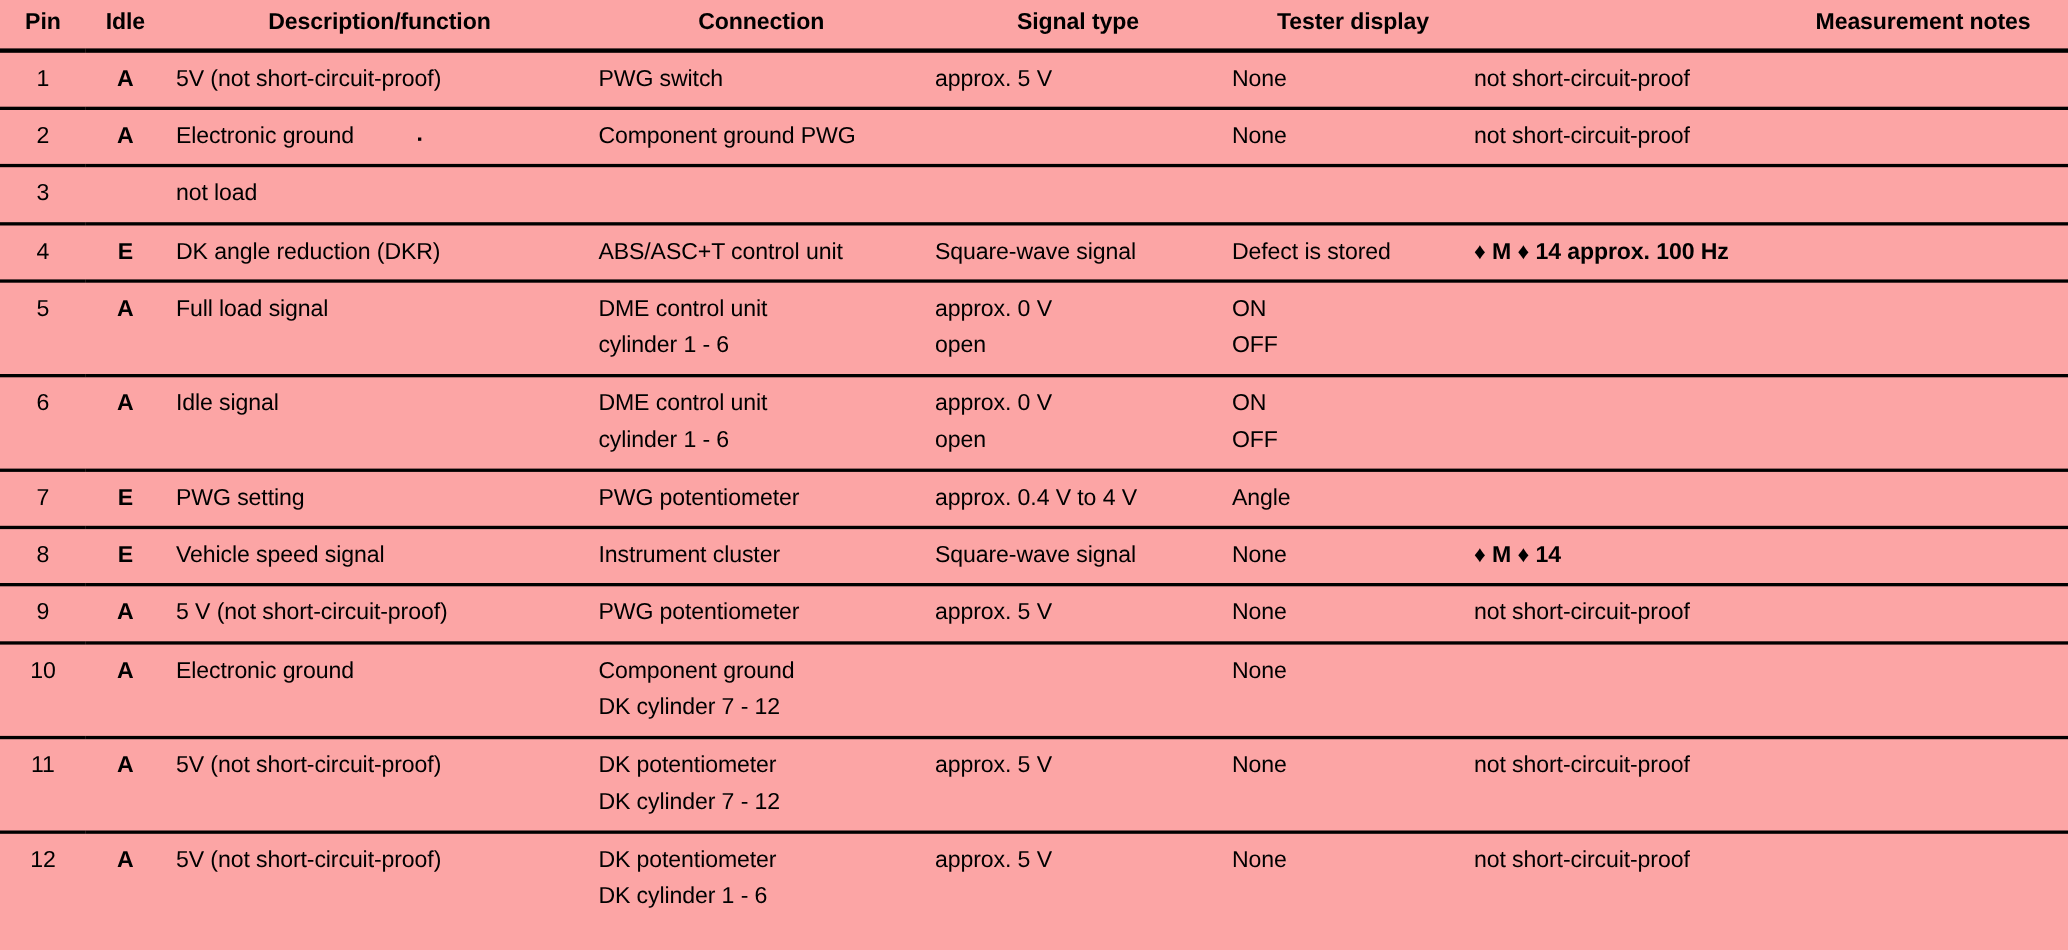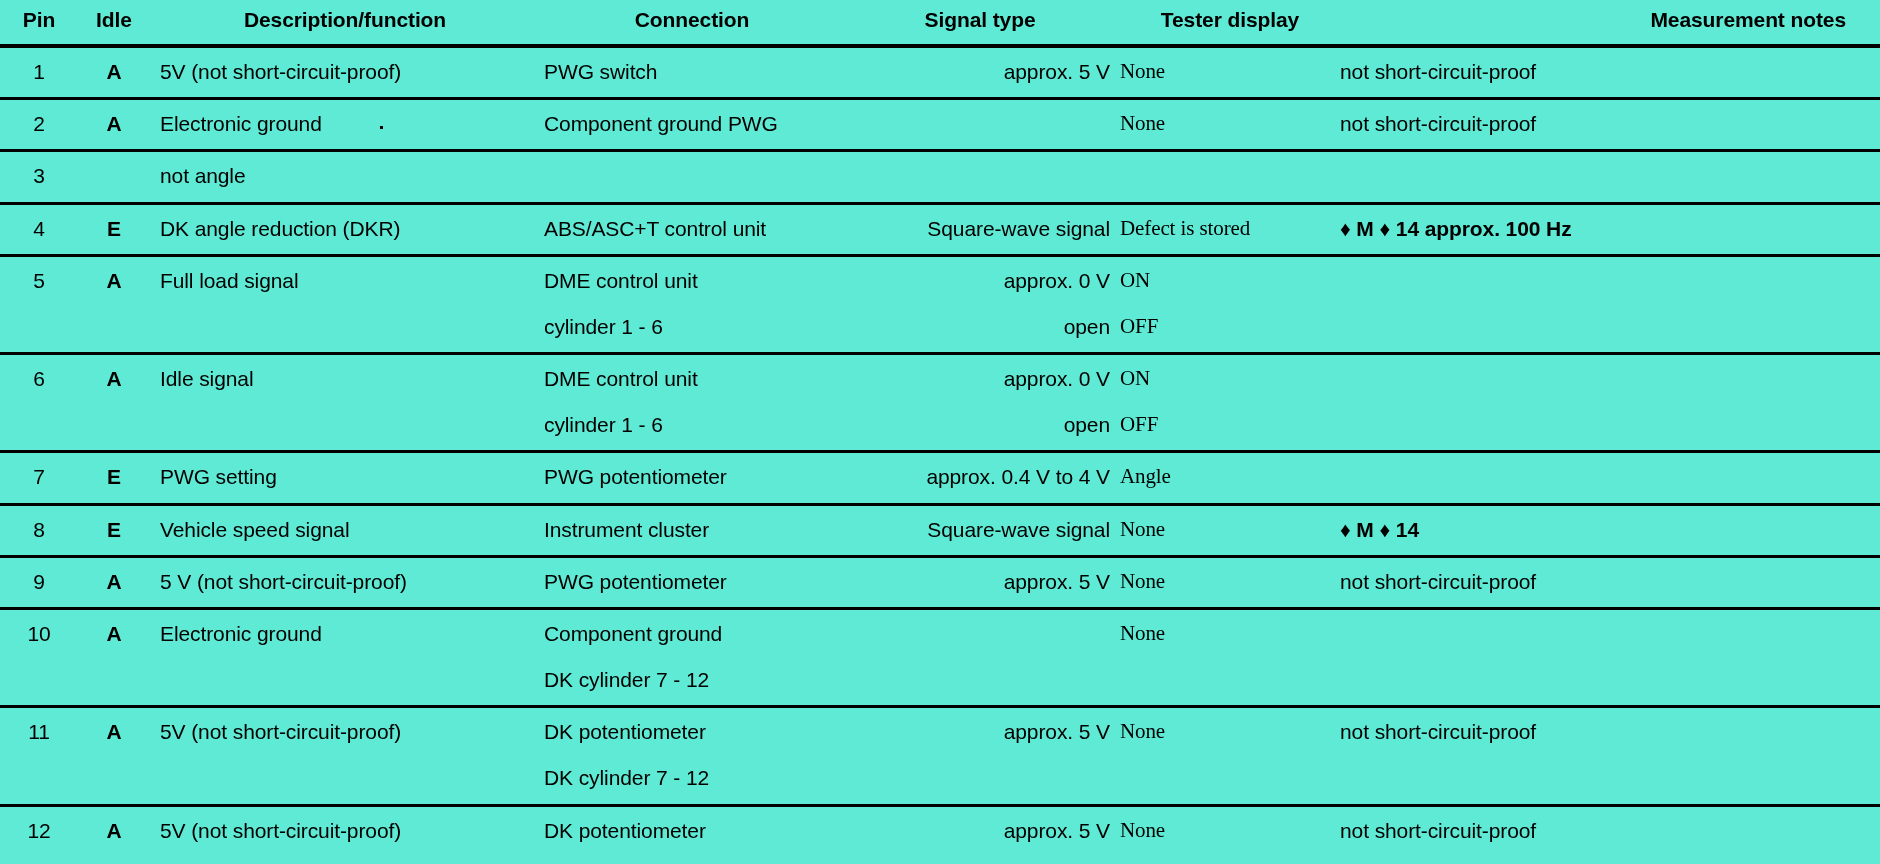--- a/index.html
+++ b/index.html
@@ -12,21 +12,21 @@
     height: 864px;
     font-family: "Liberation Sans", sans-serif;
     color: #000000;
     overflow: hidden;
   }
 
   .sheet {
     position: relative;
     width: 1880px;
     height: 864px;
-    background: #5eead4;
+    background: #fca5a5;
   }
 
   table.pinout {
     width: 1880px;
     border-collapse: collapse;
     table-layout: fixed;
   }
 
   
   col.c-pin   { width: 78px;  }
@@ -79,28 +79,27 @@
   td.pin {
     text-align: center;
     font-weight: normal;
   }
   td.type {
     text-align: center;
     font-weight: bold;
   }
   td.desc   { padding-left: 10px; }
   td.conn   { padding-left: 14px; }
-  td.sig    { padding-left: 10px; text-align: right; }
-  td.test   { padding-left: 10px; font-family: Liberation Serif, serif; }
+  td.sig    { padding-left: 10px; }
+  td.test   { padding-left: 10px; }
   td.notes  { text-align: left; padding-right: 34px; }
 
   
   .line2 {
     display: block;
-    margin-top: 13px;
   }
   .blank-line {
     display: block;
     margin-top: 13px;
     min-height: 1.0em;
   }
 
   .sym {
     font-weight: bold;
     white-space: nowrap;
@@ -159,21 +158,21 @@
           <td class="type"><span>A</span></td>
           <td class="desc"><span>Electronic ground</span><span class="speck"></span></td>
           <td class="conn"><span>Component ground PWG</span></td>
           <td class="sig"><span></span></td>
           <td class="test"><span>None</span></td>
           <td class="notes"><span>not short-circuit-proof</span></td>
         </tr>
         <tr>
           <td class="pin"><span>3</span></td>
           <td class="type"><span></span></td>
-          <td class="desc"><span>not angle</span></td>
+          <td class="desc"><span>not load</span></td>
           <td class="conn"><span></span></td>
           <td class="sig"><span></span></td>
           <td class="test"><span></span></td>
           <td class="notes"><span></span></td>
         </tr>
         <tr>
           <td class="pin"><span>4</span></td>
           <td class="type"><span>E</span></td>
           <td class="desc"><span>DK angle reduction (DKR)</span></td>
           <td class="conn"><span>ABS/ASC+T control unit</span></td>

